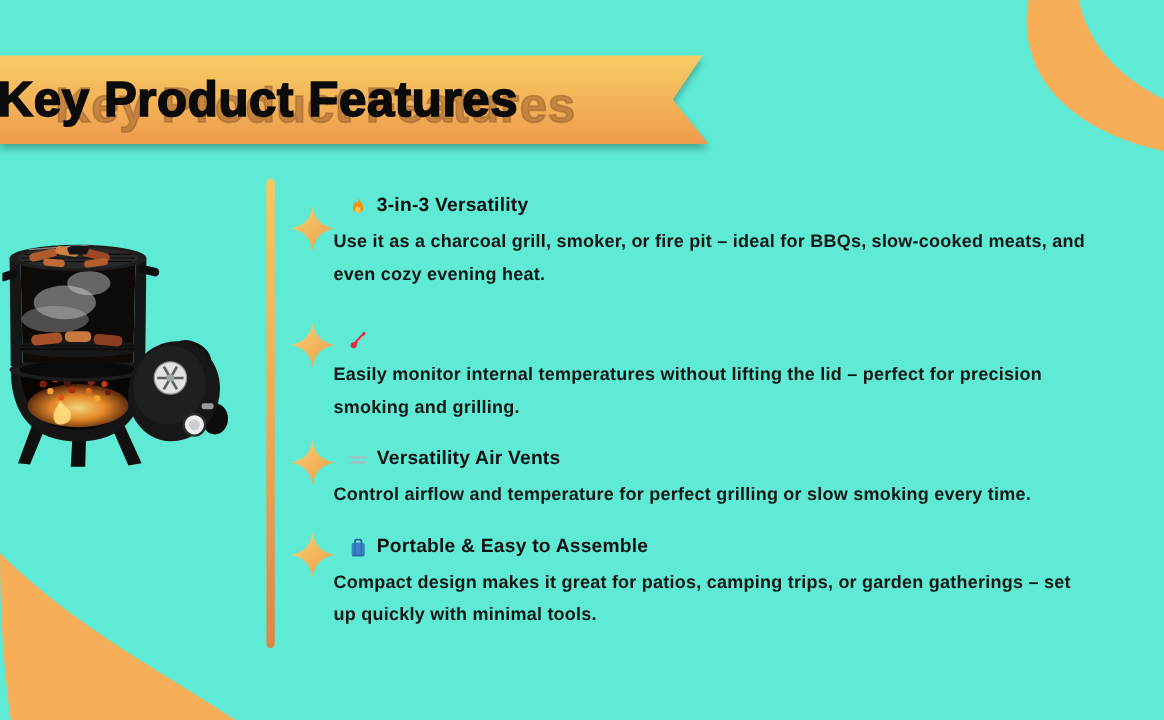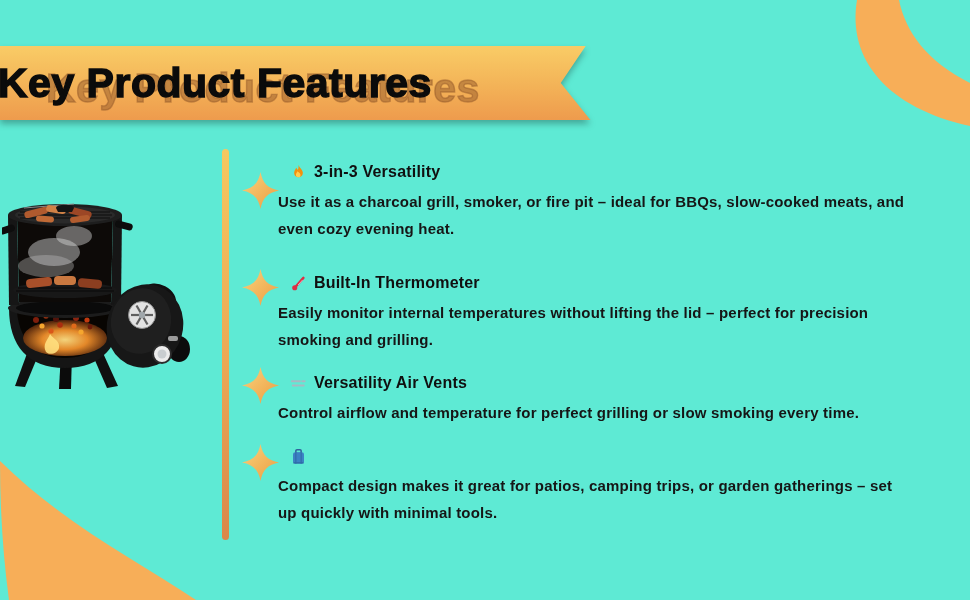--- a/index.html
+++ b/index.html
@@ -190,21 +190,20 @@
 even cozy evening heat.</div>
   </div>
 
   <div class="feature f2">
     <div class="f-head">
       <svg class="emoji" viewBox="0 0 18 18">
         <line x1="5" y1="13.5" x2="14.2" y2="3" stroke="#DD2E44" stroke-width="2.6" stroke-linecap="round"></line>
         <circle cx="5" cy="13.5" r="2.7" fill="#DD2E44"></circle>
         <line x1="8.6" y1="10.6" x2="13.4" y2="5.2" stroke="#F4ABBA" stroke-width="1"></line>
       </svg>
-      <span>Built-In Thermometer</span>
     </div>
     <div class="f-body">Easily monitor internal temperatures without lifting the lid – perfect for precision
 smoking and grilling.</div>
   </div>
 
   <div class="feature f3">
     <div class="f-head">
       <svg class="emoji" viewBox="0 0 18 18">
         <g stroke="#A9B8C2" stroke-width="2.1" fill="none" stroke-linecap="round">
           <path d="M2 6.5 L10.5 6.5"></path>
@@ -220,18 +219,19 @@
 
   <div class="feature f4">
     <div class="f-head">
       <svg class="emoji" viewBox="0 0 18 18">
         <rect x="6.2" y="1.8" width="5.6" height="4" rx="1.2" fill="none" stroke="#31619C" stroke-width="1.6"></rect>
         <rect x="3.2" y="4.5" width="11.6" height="12" rx="2.2" fill="#3B82C4"></rect>
         <rect x="5.6" y="4.5" width="1.2" height="12" fill="#2F6BA8"></rect>
         <rect x="11.2" y="4.5" width="1.2" height="12" fill="#2F6BA8"></rect>
         <rect x="3.6" y="15" width="10.8" height="1.5" fill="#2F6BA8"></rect>
       </svg>
+      <span>Portable &amp; Easy to Assemble</span>
     </div>
     <div class="f-body">Compact design makes it great for patios, camping trips, or garden gatherings – set
 up quickly with minimal tools.</div>
   </div>
 
 </div>
 
 </body></html>

